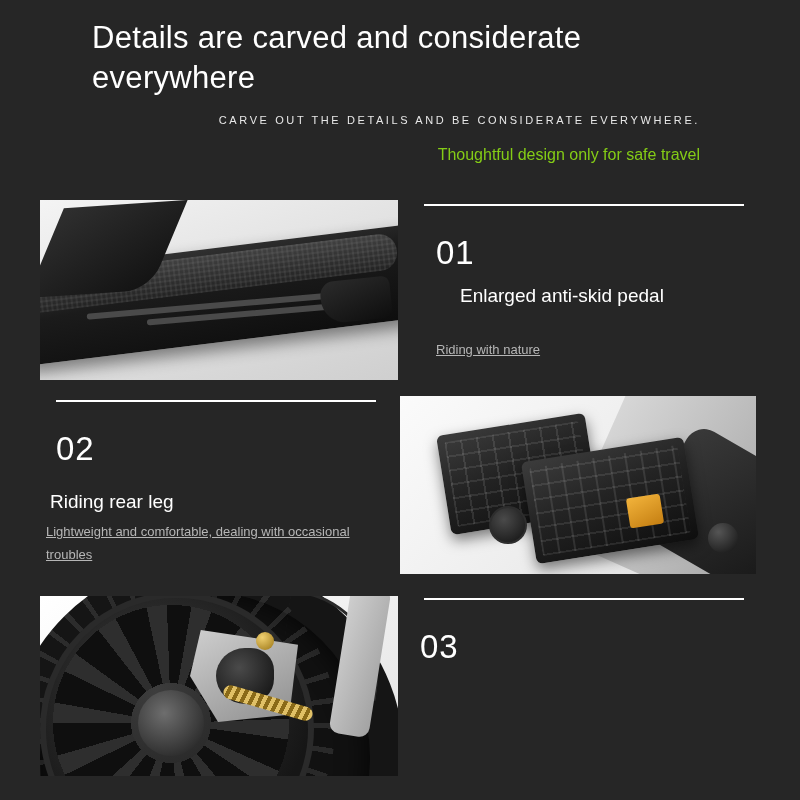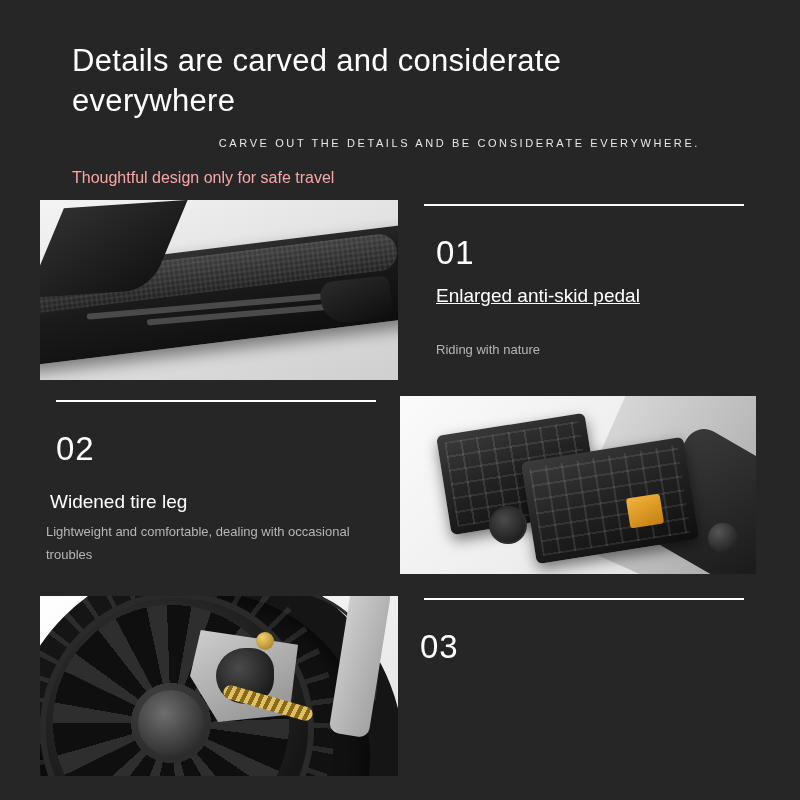--- a/index.html
+++ b/index.html
@@ -19,44 +19,43 @@
   .page {
     position: relative;
     width: 800px;
     height: 800px;
     background: #262626;
     overflow: hidden;
   }
 
   
   .header {
-    padding: 18px 60px 0 72px;
-    margin-top: 23px;
+    padding: 18px 60px 0 92px;
   }
   .headline {
     font-size: 31px;
     line-height: 40px;
     font-weight: 400;
     letter-spacing: 0.3px;
     color: #ffffff;
     max-width: 560px;
   }
   .subline {
     margin-top: 16px;
     text-align: right;
     font-size: 11px;
     letter-spacing: 2.6px;
     color: #e8e8e8;
     padding-right: 40px;
   }
   .tagline {
     margin-top: 20px;
-    text-align: left;
+    text-align: right;
     font-size: 16px;
-    color: #fca5a5;
+    color: #84cc16;
     padding-right: 40px;
   }
 
   .photo {
     position: absolute;
     background: #ffffff;
     overflow: hidden;
   }
 
   .rule {
@@ -78,20 +77,21 @@
     font-size: 19px;
     line-height: 25px;
     color: #ffffff;
     font-weight: 400;
   }
   .desc {
     position: absolute;
     font-size: 13px;
     line-height: 23px;
     color: #b6b6b6;
+    text-decoration: underline;
   }
 
   
   #photo1 { left: 40px; top: 200px; width: 358px; height: 180px; }
   #photo1 .bg {
     position: absolute; inset: 0;
     background: linear-gradient(160deg,#f4f4f4 0%,#e3e3e3 45%,#cfcfcf 100%);
   }
   #photo1 .deck {
     position: absolute;
@@ -293,21 +293,21 @@
     right: 18px; top: -10px;
     width: 40px; height: 150px;
     background: linear-gradient(100deg,#cfcfcf,#a2a2a2);
     transform: rotate(9deg);
     border-radius: 10px;
   }
 
   
   #rule1 { left: 424px; top: 204px; width: 320px; }
   #num1  { left: 436px; top: 236px; }
-  #title1{ left: 436px; top: 283px; width: 250px; text-decoration: underline; }
+  #title1{ left: 460px; top: 283px; width: 250px; }
   #desc1 { left: 436px; top: 338px; width: 280px; }
 
   #rule2 { left: 56px; top: 400px; width: 320px; }
   #num2  { left: 56px; top: 432px; }
   #title2{ left: 50px; top: 489px; width: 300px; }
   #desc2 { left: 46px; top: 520px; width: 330px; }
 
   #rule3 { left: 424px; top: 598px; width: 320px; }
   #num3  { left: 420px; top: 630px; }
   #title3{ left: 436px; top: 676px; width: 240px; }
@@ -348,21 +348,21 @@
       </div>
     <div class="pedal pedal-b">
         <div class="grid"></div>
       </div>
     <div class="hub"></div>
     <div class="reflector"></div>
     <div class="cap"></div>
   </div>
   <div class="rule" id="rule2"></div>
   <div class="num" id="num2">02</div>
-  <div class="title" id="title2">Widened tire leg</div>
+  <div class="title" id="title2">Riding rear leg</div>
   <div class="desc" id="desc2">Lightweight and comfortable, dealing with occasional troubles</div>
 
   <div class="photo" id="photo3">
     <div class="bg"></div>
     <div class="tire"></div>
     <div class="tread"></div>
     <div class="rim"></div>
     <div class="spokes"></div>
     <div class="hub3"></div>
     <div class="caliper"></div>

